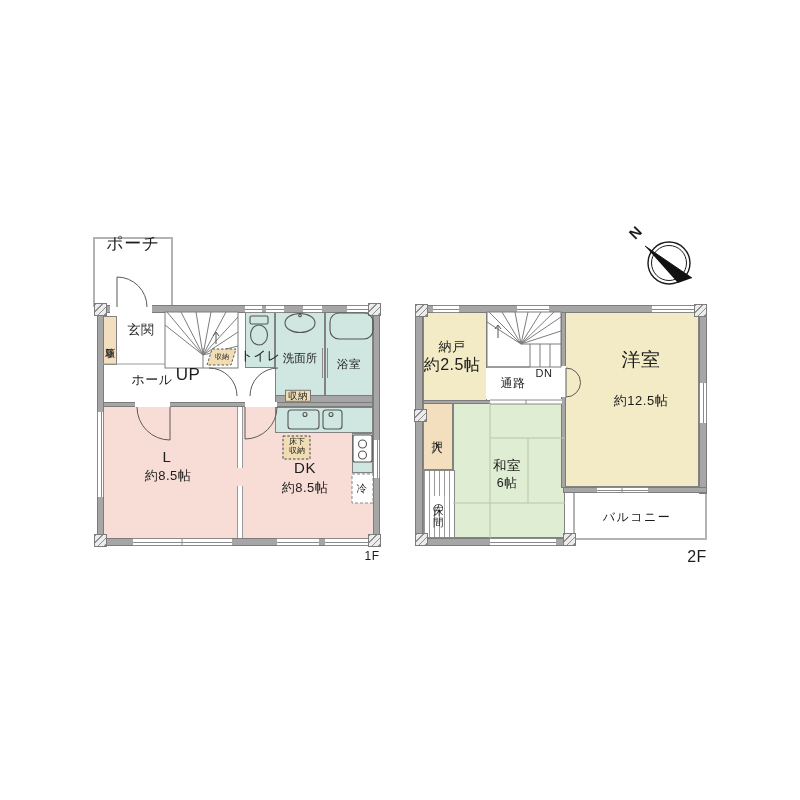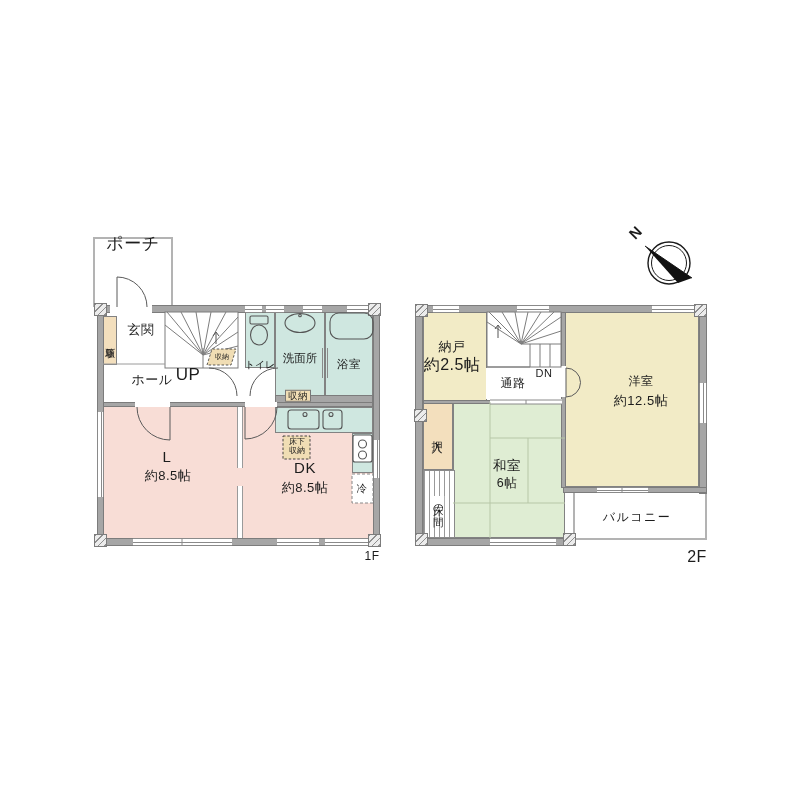--- a/index.html
+++ b/index.html
@@ -164,40 +164,40 @@
       <polygon points="645,246 692,278 678,283" fill="#111111"></polygon>
     </g>
   </svg>
 
   <div class="lbl" style="left:133px;top:244px;font-size:17px">ポーチ</div>
   <div class="lbl vert" style="left:110px;top:341px;font-size:9.5px;letter-spacing:0">下駄箱</div>
   <div class="lbl" style="left:141px;top:330px;font-size:13px">玄関</div>
   <div class="lbl" style="left:152px;top:380px;font-size:13px">ホール</div>
   <div class="lbl" style="left:188px;top:375px;font-size:17px">UP</div>
   <div class="lbl" style="left:222px;top:357px;font-size:7px;letter-spacing:0">収納</div>
-  <div class="lbl" style="left:260px;top:364px;font-size:10px;letter-spacing:0">トイレ</div>
+  <div class="lbl" style="left:260px;top:356px;font-size:13px;letter-spacing:0">トイレ</div>
   <div class="lbl" style="left:300px;top:358px;font-size:11.5px;letter-spacing:0">洗面所</div>
   <div class="lbl" style="left:349px;top:364px;font-size:11.5px">浴室</div>
   <div class="lbl tanbox" style="left:298px;top:396px;font-size:9.5px">収納</div>
   <div class="lbl" style="left:167px;top:457px;font-size:15px">L</div>
   <div class="lbl" style="left:168px;top:476px;font-size:13px">約8.5帖</div>
   <div class="lbl" style="left:305px;top:468px;font-size:15px">DK</div>
   <div class="lbl" style="left:305px;top:488px;font-size:13px">約8.5帖</div>
   <div class="lbl" style="left:297px;top:447px;font-size:8px;letter-spacing:0">
     <div>床下</div>
     <div>収納</div>
   </div>
   <div class="lbl" style="left:362px;top:489px;font-size:10.5px">冷</div>
   <div class="lbl" style="left:372px;top:557px;font-size:12px">1F</div>
 
   <div class="lbl" style="left:452px;top:347px;font-size:13px">納戸</div>
   <div class="lbl" style="left:452px;top:365px;font-size:16px">約2.5帖</div>
   <div class="lbl" style="left:544px;top:373px;font-size:11px">DN</div>
   <div class="lbl" style="left:513px;top:384px;font-size:12px">通路</div>
-  <div class="lbl" style="left:641px;top:382px;font-size:12px">洋室</div>
+  <div class="lbl" style="left:641px;top:360px;font-size:19px">洋室</div>
   <div class="lbl" style="left:641px;top:401px;font-size:13px">約12.5帖</div>
   <div class="lbl vert" style="left:437px;top:433px;font-size:11px">押入</div>
   <div class="lbl vert bgw" style="left:438px;top:503px;font-size:10.5px;letter-spacing:0">床の間</div>
   <div class="lbl" style="left:507px;top:466px;font-size:13.5px">和室</div>
   <div class="lbl" style="left:507px;top:484px;font-size:12.5px">6帖</div>
   <div class="lbl" style="left:637px;top:518px;font-size:12px;letter-spacing:1.5px">バルコニー</div>
   <div class="lbl" style="left:697px;top:557px;font-size:16px">2F</div>
   <div class="lbl north" style="left:636px;top:233px">N</div>
 </div>
 

